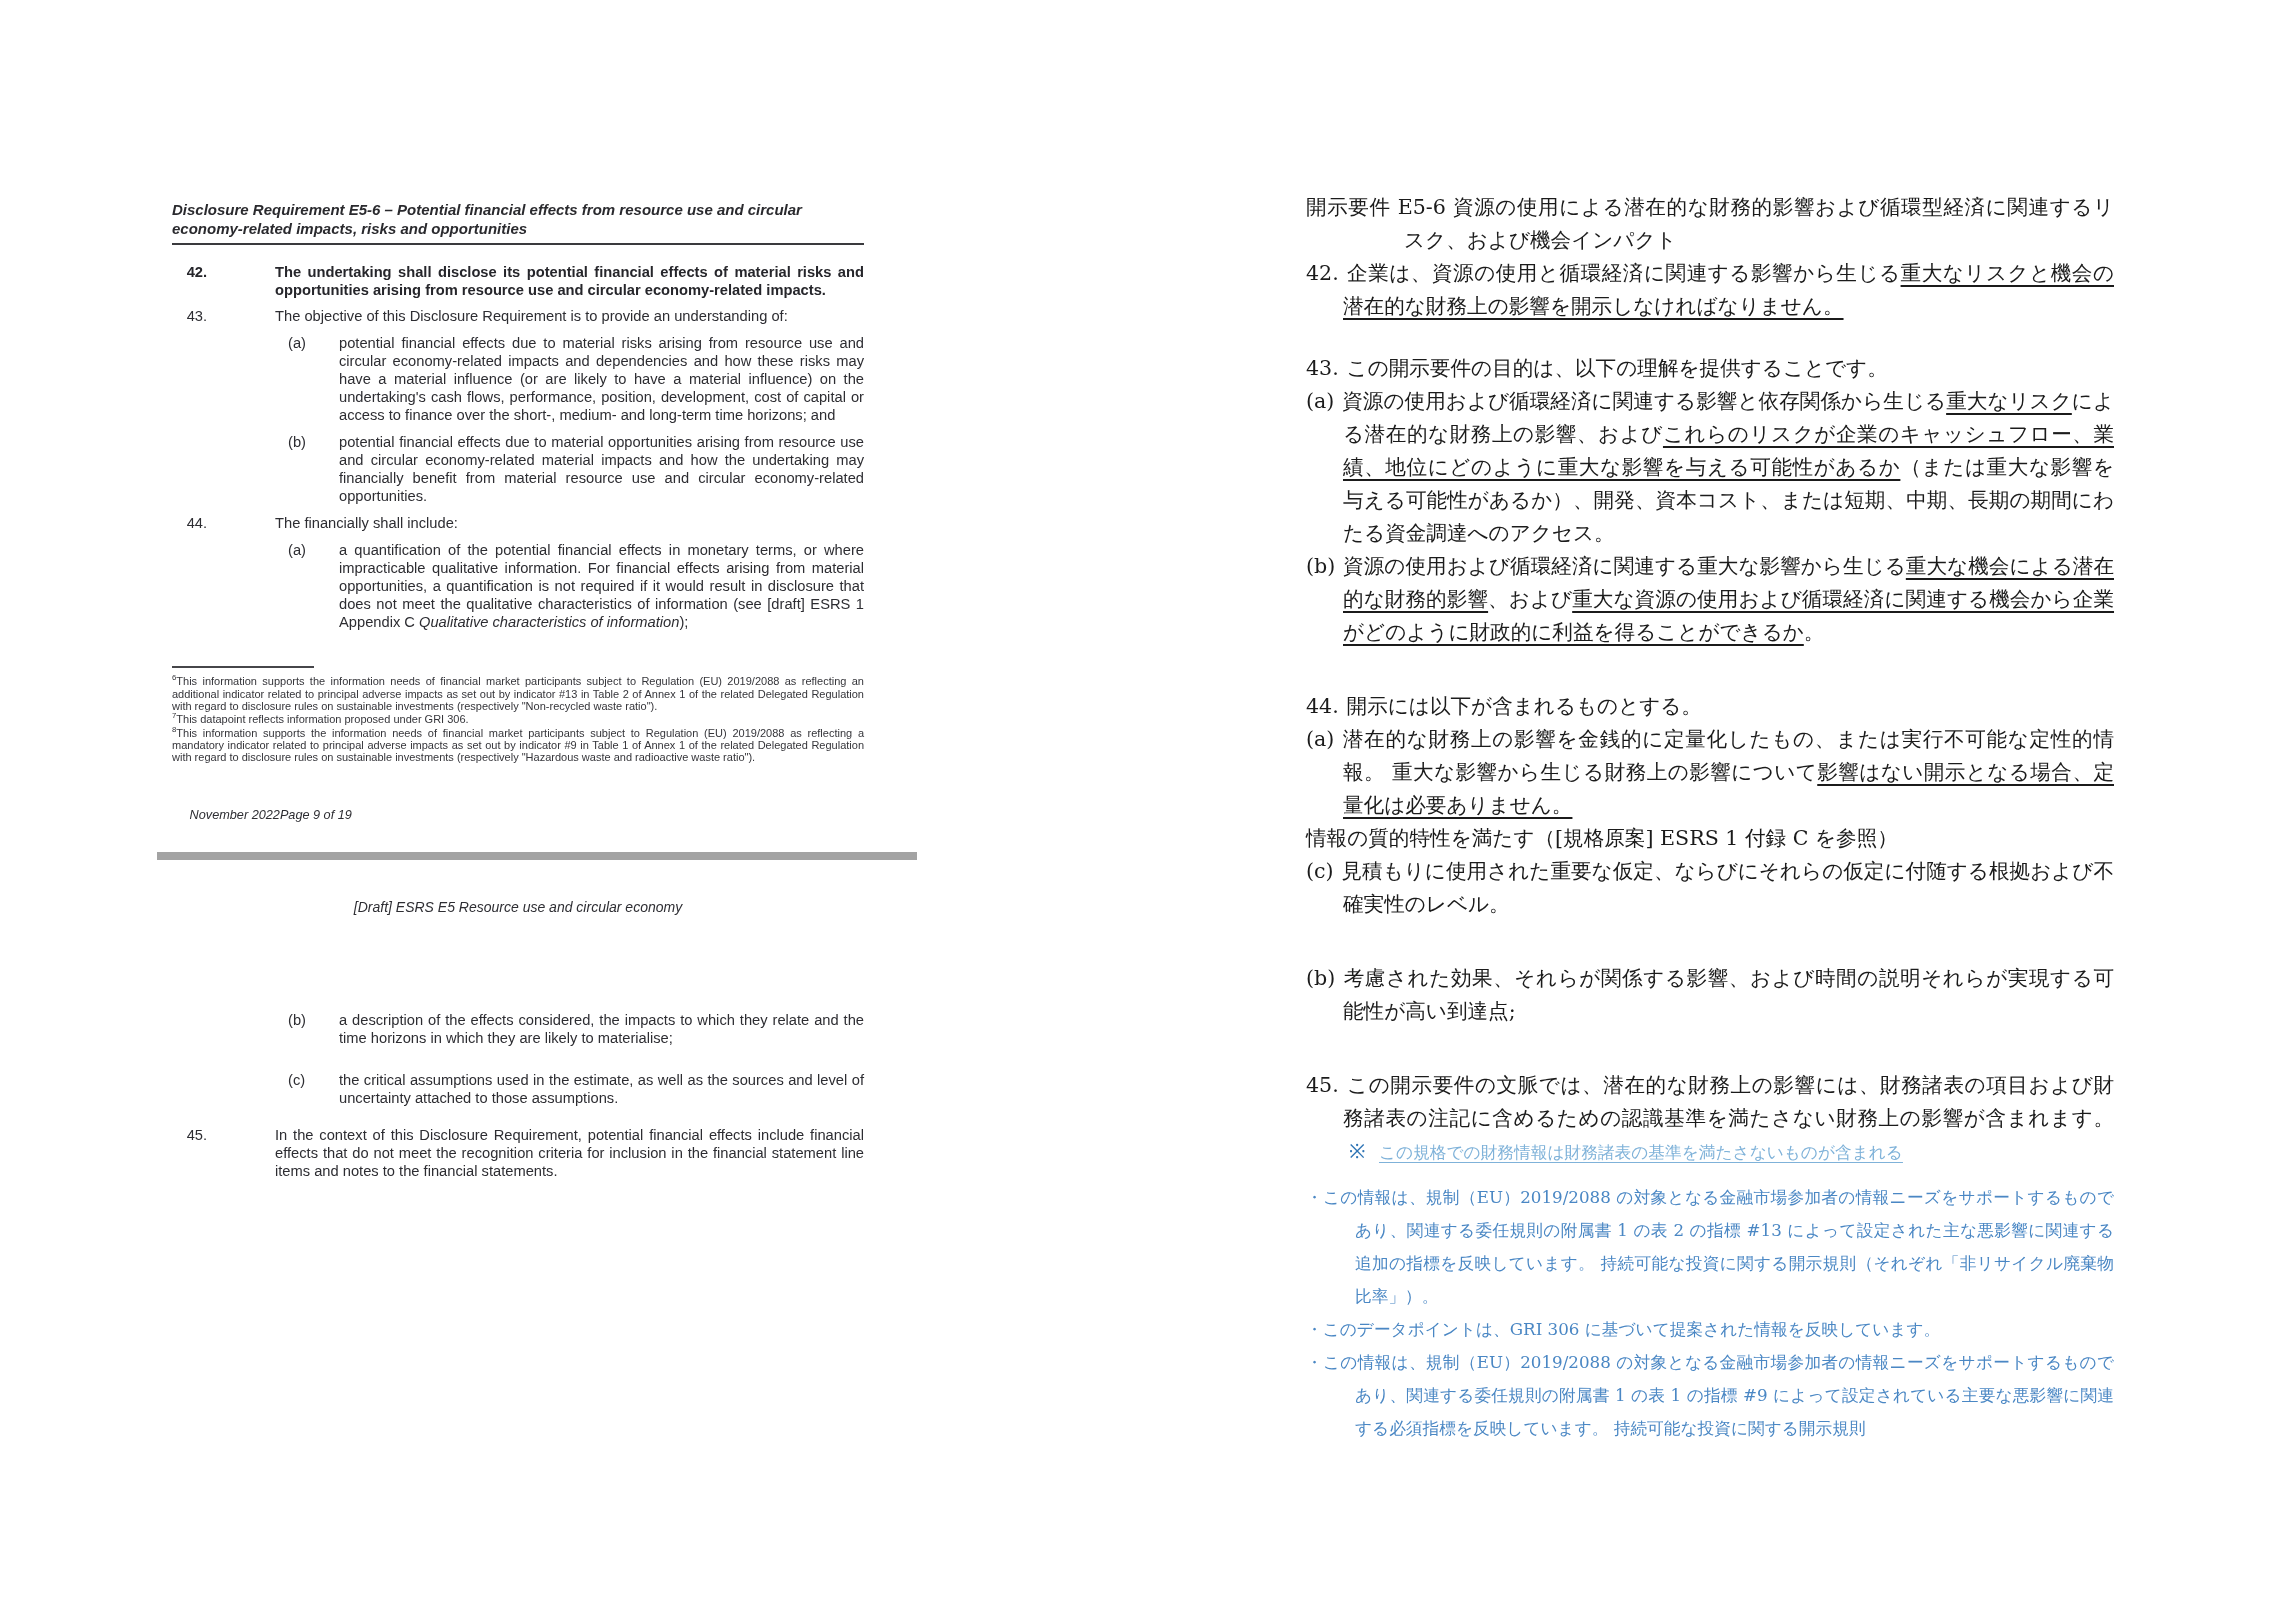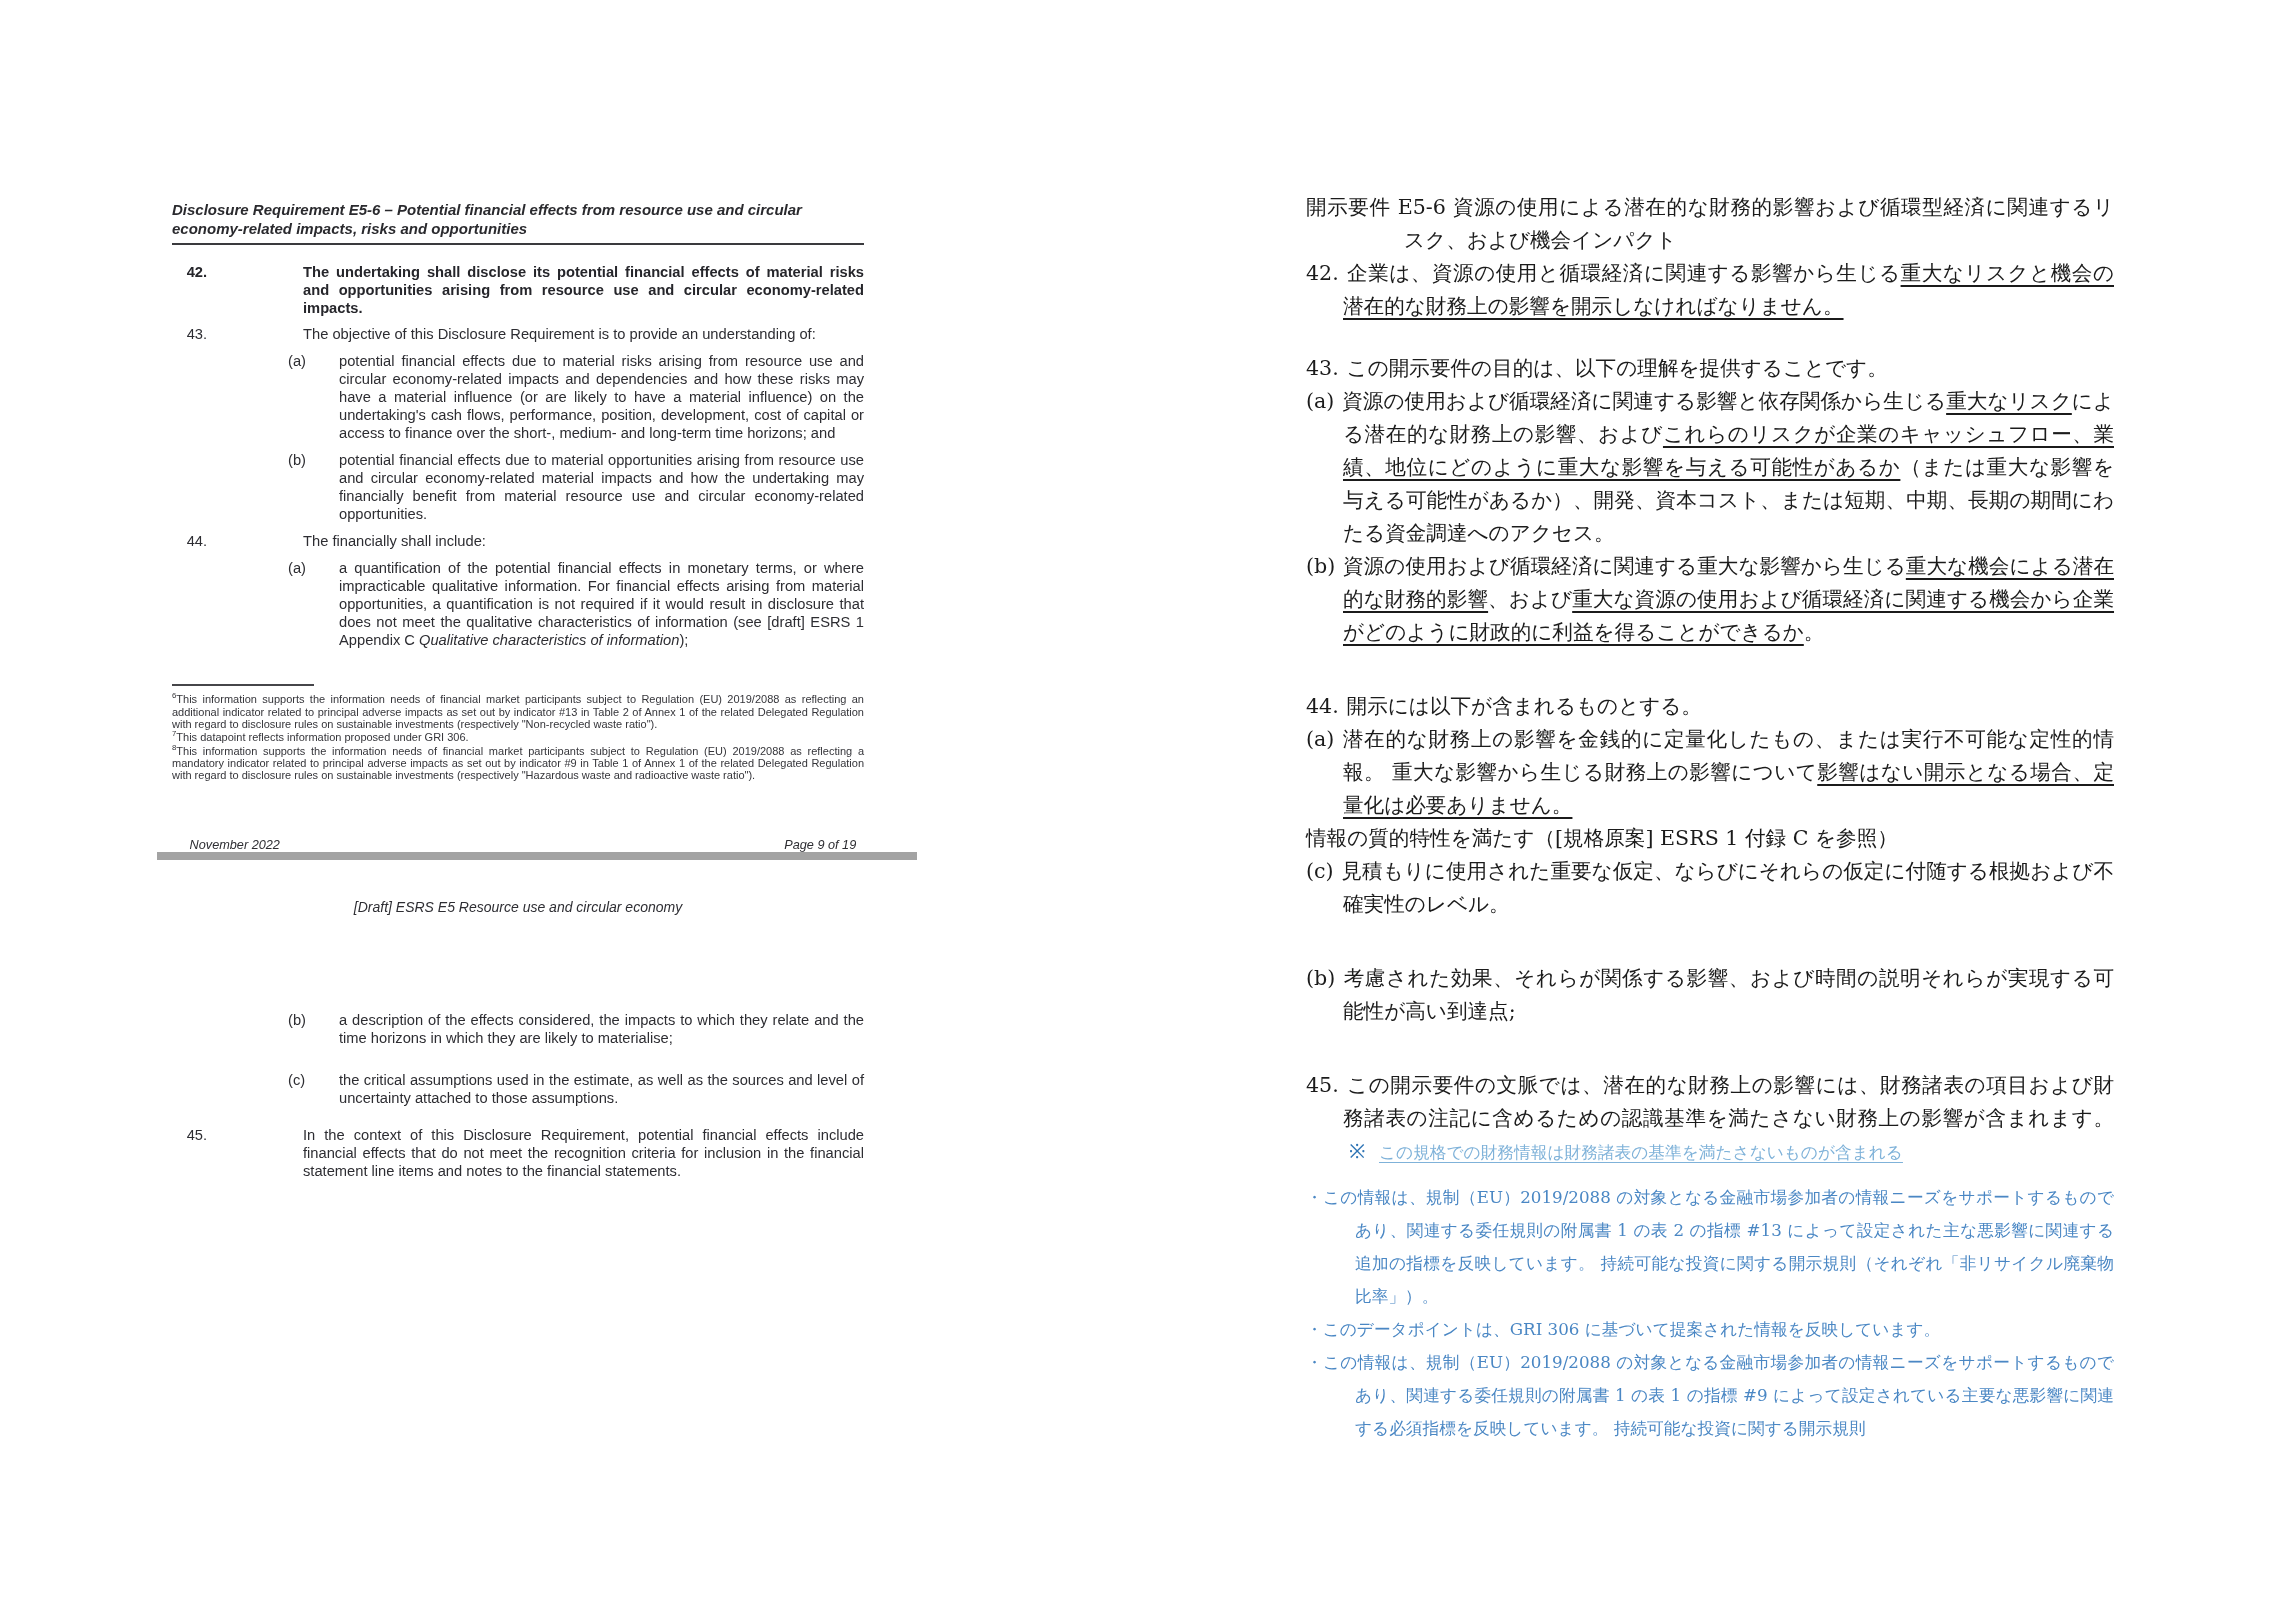--- a/index.html
+++ b/index.html
@@ -6,32 +6,32 @@
   #canvas{position:relative;width:2128px;height:1621px;background:#ffffff;overflow:hidden;
           font-family:"Liberation Sans","DejaVu Sans",sans-serif;color:#2d2d32;text-decoration:underline;}
 
   
   #left-page1{position:absolute;left:172px;top:201px;width:692px;}
   #left-page2{position:absolute;left:172px;top:899px;width:692px;}
   .en-heading{font-weight:bold;font-style:italic;font-size:15px;line-height:18.6px;
               color:#2a2a2e;border-bottom:2px solid #3a3a3e;padding-bottom:4.9px;}
   .row{display:flex;margin-top:8.8px;font-size:14.7px;line-height:18px;}
   .row .num{flex:none;width:103px;padding-left:14.7px;box-sizing:border-box;}
-  .row .body{flex:1;text-align:justify;margin-left:28px;}
+  .row .body{flex:1;text-align:justify;}
   .row.bold{font-weight:bold;color:#26262b;}
   .row.first{margin-top:17.6px;}
   .subrow{display:flex;padding-left:116px;margin-top:8.8px;font-size:14.7px;line-height:18px;}
   .subrow .marker{flex:none;width:51px;}
   .subrow .body{flex:1;text-align:justify;}
   .it{font-style:italic;}
   .fn-sep{margin:35px 0 7.8px 0;width:142px;border:none;border-top:2px solid #46464a;}
   .footnote{font-size:11px;line-height:12.3px;color:#35353a;text-align:justify;margin:0 0 1px 0;}
   .footnote sup{font-size:7.8px;vertical-align:super;line-height:0;}
-  .en-footer{display:flex;justify-content:space-between;font-style:italic;font-size:12.7px;
-             color:#2d2d32;margin-top:56px;padding:0 7.8px 0 17.6px;}
+  .en-footer{display:flex;justify-content:flex-start;font-style:italic;font-size:12.7px;
+             color:#2d2d32;margin-top:44px;padding:0 7.8px 0 17.6px;}
   #divider-bar{position:absolute;left:157px;top:852px;width:760px;height:7.8px;background:#a3a3a3;}
   .page2-title{text-align:center;font-style:italic;font-size:14px;color:#2e2e33;}
   .p2-gap{margin-top:96px;}
 
   
   #right-page{position:absolute;left:1306px;top:191px;width:808px;
               font-family:"DejaVu Serif","Liberation Serif",serif;color:#1b1b1b;
               font-size:20.6px;line-height:33px;}
   .jp-heading{padding-left:98px;text-indent:-98px;text-align:justify;}
   .jp-para{padding-left:37px;text-indent:-37px;text-align:justify;}

